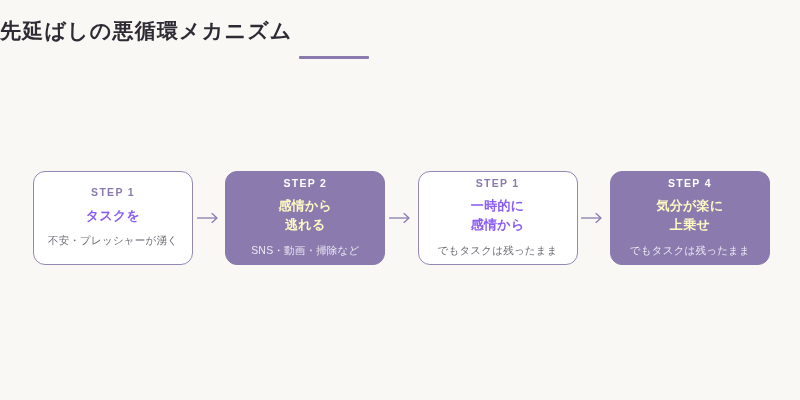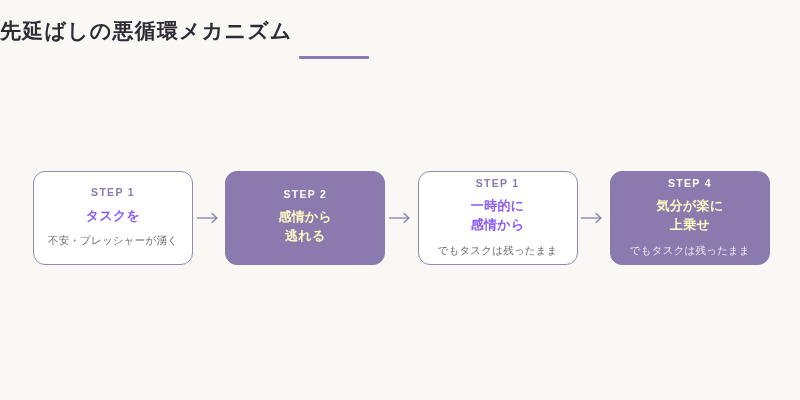--- a/index.html
+++ b/index.html
@@ -138,20 +138,21 @@
     <svg width="27" height="14" viewBox="0 0 27 14" aria-hidden="true">
       <line x1="1" y1="7" x2="21" y2="7" stroke="#8a7aae" stroke-width="1.3"></line>
       <polyline points="16,2.6 21,7 16,11.4" fill="none" stroke="#8a7aae" stroke-width="1.3" stroke-linecap="round" stroke-linejoin="round"></polyline>
     </svg>
   </div>
 
   <div class="card filled">
     <span class="step-label">STEP 2</span>
     <span class="card-title">感情から</span>
     <span class="card-title">逃れる</span>
+    <span class="card-sub">SNS・動画・掃除など</span>
   </div>
 
   <div class="arrow">
     <svg width="27" height="14" viewBox="0 0 27 14" aria-hidden="true">
       <line x1="1" y1="7" x2="21" y2="7" stroke="#8a7aae" stroke-width="1.3"></line>
       <polyline points="16,2.6 21,7 16,11.4" fill="none" stroke="#8a7aae" stroke-width="1.3" stroke-linecap="round" stroke-linejoin="round"></polyline>
     </svg>
   </div>
 
   <div class="card outline">

